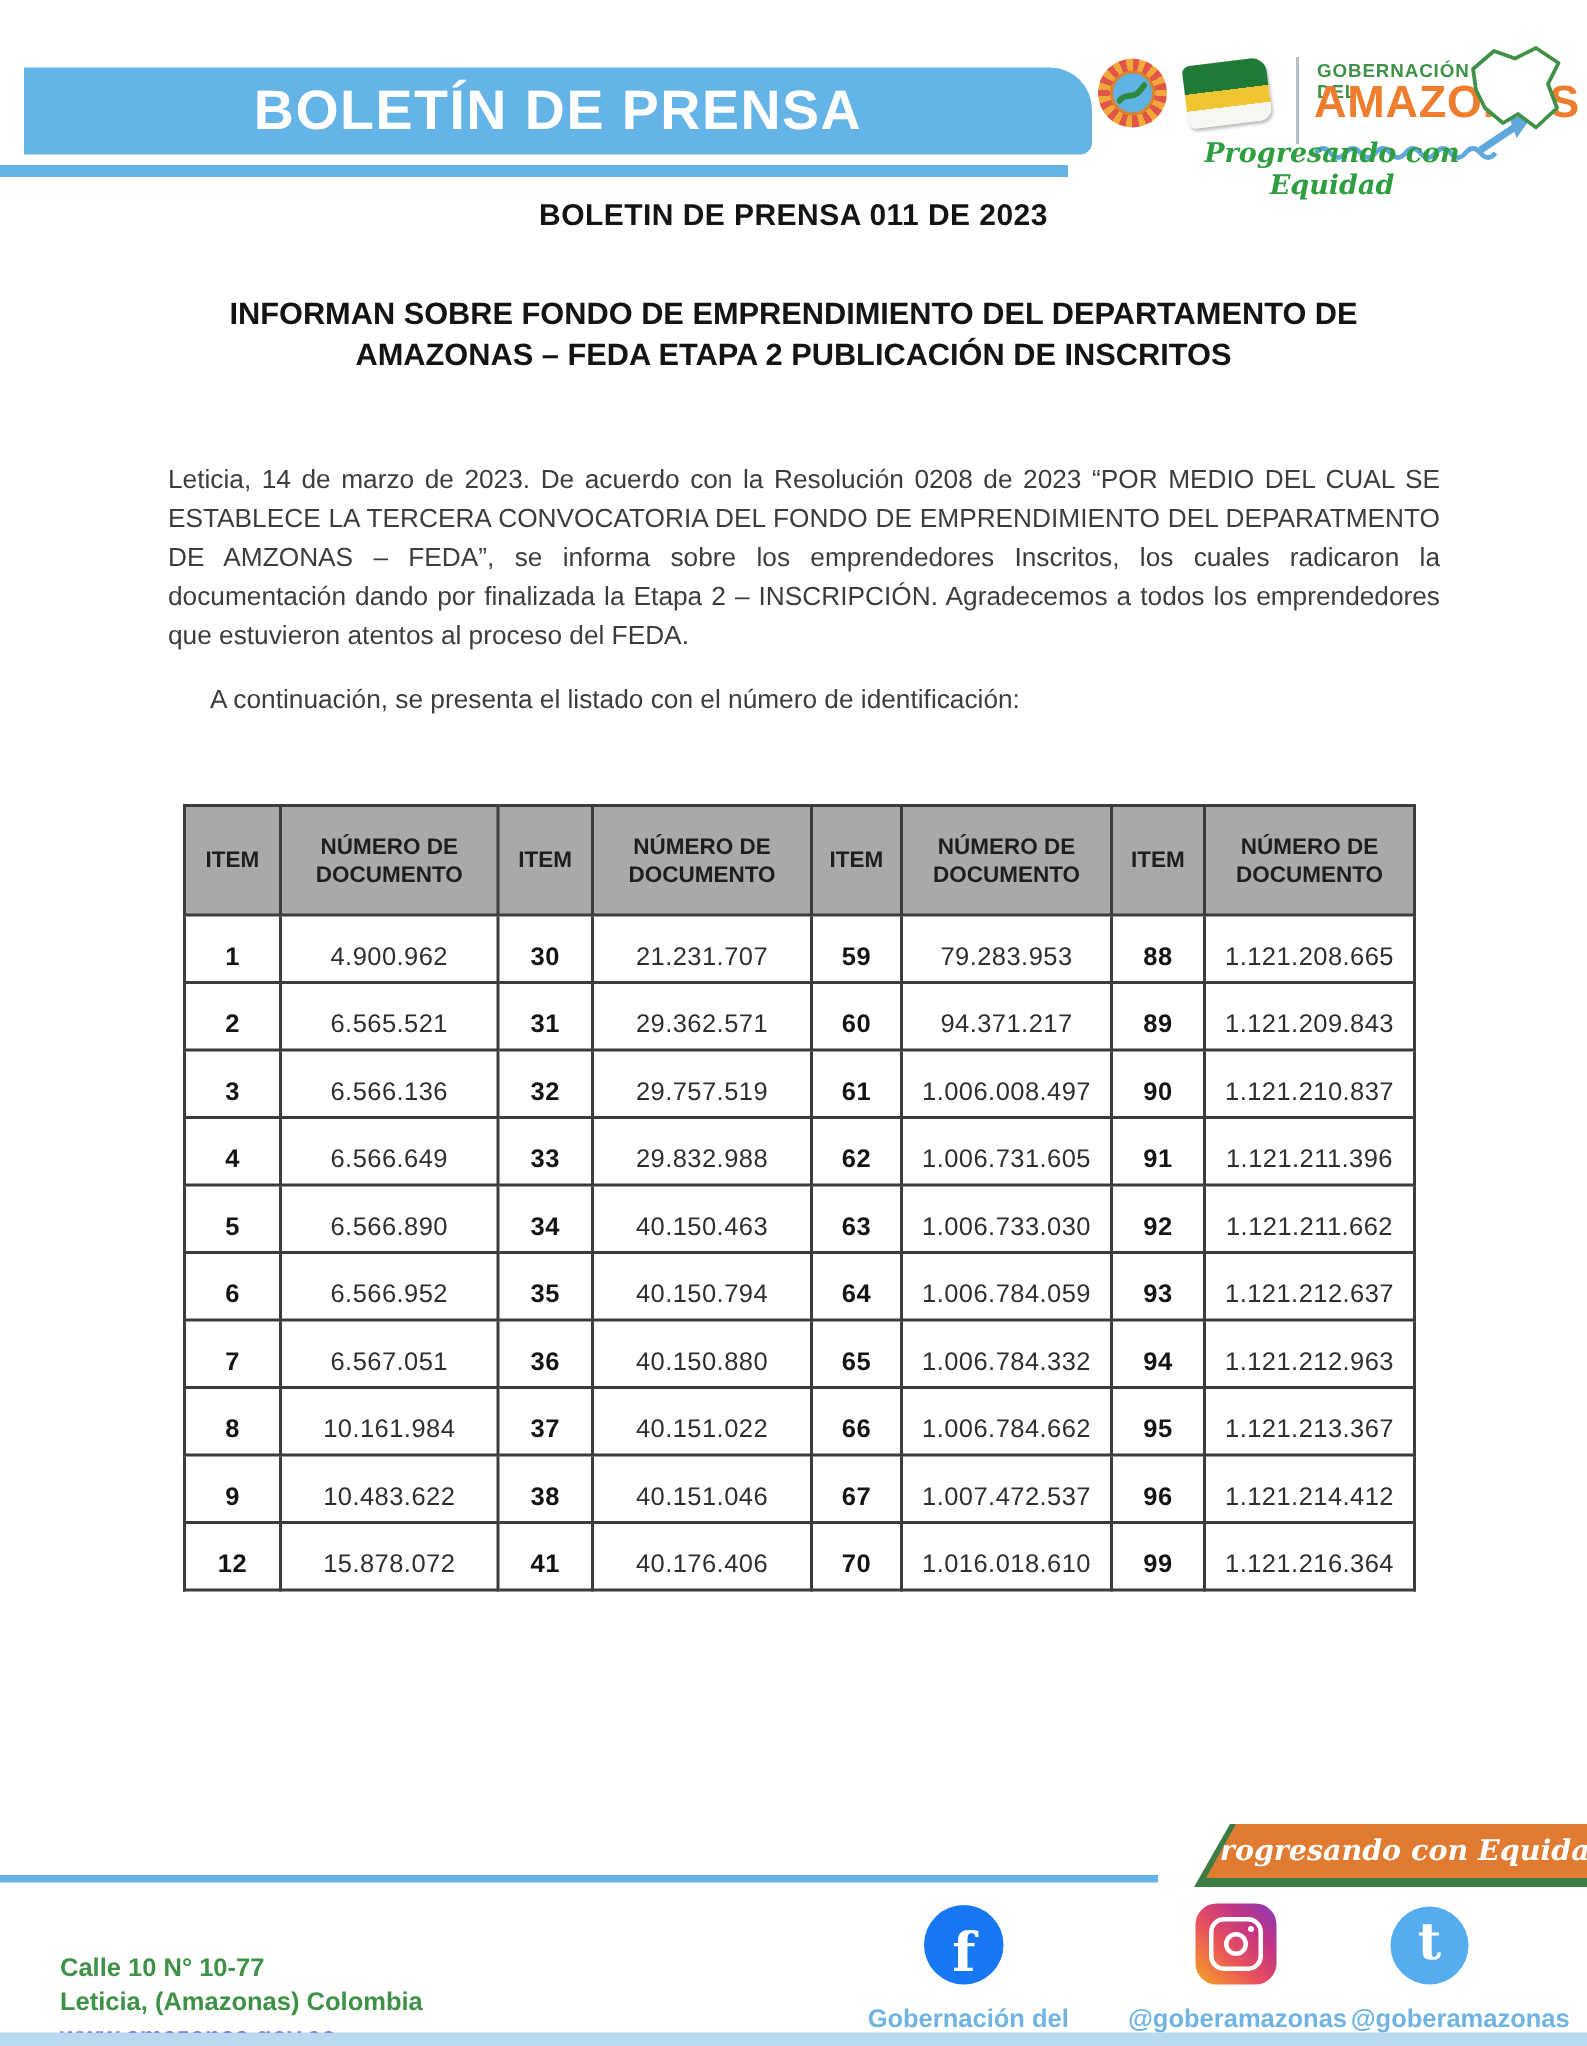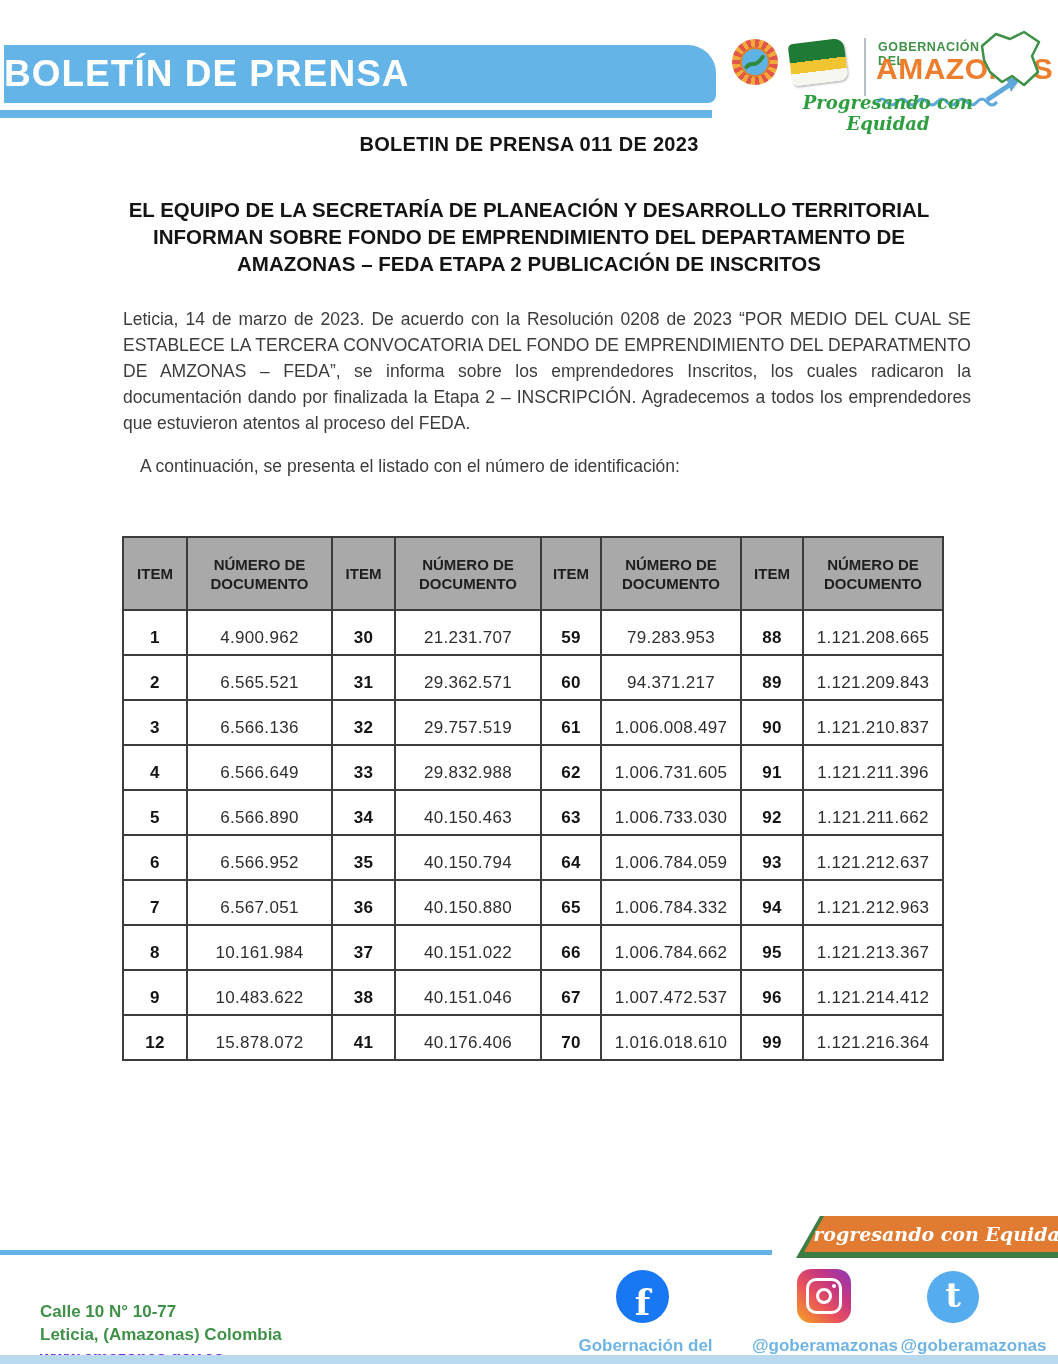--- a/index.html
+++ b/index.html
@@ -5,23 +5,23 @@
   * { margin:0; padding:0; box-sizing:border-box; }
   html,body { background:#ffffff; }
   .page {
     position:relative; width:1058px; height:1364px; margin:0 auto;
     background:#ffffff; overflow:hidden;
     font-family:"Liberation Sans", sans-serif; color:#222;
   }
 
   
   .banner {
-    position:absolute; top:45px; left:4px; width:712px; height:58px;
+    position:absolute; top:45px; left:16px; width:712px; height:58px;
     background:#64b4e7; border-top-right-radius:28px; border-bottom-right-radius:8px;
-    display:flex; align-items:center; 
+    display:flex; align-items:center; justify-content:center;
   }
   .banner-title { color:#fff; font-size:37px; font-weight:bold; letter-spacing:1px; }
   .banner-stripe { position:absolute; top:110px; left:0; width:712px; height:8px; background:#64b4e7; }
 
   
   .logo { position:absolute; top:30px; left:728px; width:318px; height:88px; }
   .sun {
     position:absolute; left:4px; top:9px; width:46px; height:46px; border-radius:50%;
     background:repeating-conic-gradient(#e25549 0deg 12deg, #f2a93b 12deg 24deg);
     display:flex; align-items:center; justify-content:center;
@@ -43,21 +43,21 @@
   .map-svg { position:absolute; left:246px; top:0px; }
   .logo-tagline {
     position:absolute; left:52px; top:62px; width:216px; text-align:center;
     font-family:"DejaVu Serif", serif; font-style:italic; font-weight:bold;
     color:#2f9e41; font-size:18px;
   }
 
   
   .bulletin-no { position:absolute; top:133px; left:0; width:1058px; text-align:center; font-size:20px; font-weight:bold; color:#141414; letter-spacing:.3px; }
   .doc-title { position:absolute; top:196px; left:109px; width:840px; text-align:center; font-weight:bold; font-size:20.5px; line-height:27px; color:#141414; }
-  .doc-body { position:absolute; top:306px; left:112px; width:848px; font-size:17.5px; line-height:26px; text-align:justify; color:#3c3c3c;margin-left:11px; }
+  .doc-body { position:absolute; top:306px; left:112px; width:848px; font-size:17.5px; line-height:26px; text-align:justify; color:#3c3c3c; }
   .list-intro { position:absolute; top:456px; left:112px; font-size:17.5px; color:#3c3c3c;margin-left:28px; }
 
   
   .doc-table { position:absolute; top:511px; left:122px; border-collapse:collapse; table-layout:fixed;margin-top:25px; }
   .doc-table th {
     background:#a9a9a9; border:2px solid #3c3c3c; font-size:15px; font-weight:bold;
     color:#1e1e1e; height:73px; text-align:center; vertical-align:middle; padding:0 6px; line-height:19px;
   }
   .doc-table td {
     border:2px solid #3c3c3c; height:45px; vertical-align:bottom; text-align:center;
@@ -136,21 +136,20 @@
     </svg>
     <svg class="map-svg" width="68" height="58" viewBox="0 0 68 58">
       <path d="M8,16 L22,4 L36,9 L50,2 L65,12 L58,26 L64,42 L50,55 L38,46 L28,52 L16,42 L10,30 Z" fill="#ffffff" stroke="#3f9147" stroke-width="2.5" stroke-linejoin="round"></path>
     </svg>
     <div class="logo-tagline">Progresando con Equidad</div>
   </div>
 
   <div class="bulletin-no">BOLETIN DE PRENSA 011 DE 2023</div>
 
   <div class="doc-title">
-    <div>EL EQUIPO DE LA SECRETARÍA DE PLANEACIÓN Y DESARROLLO TERRITORIAL</div>
     <div>INFORMAN SOBRE FONDO DE EMPRENDIMIENTO DEL DEPARTAMENTO DE</div>
     <div>AMAZONAS – FEDA ETAPA 2 PUBLICACIÓN DE INSCRITOS</div>
   </div>
 
   <div class="doc-body">Leticia, 14 de marzo de 2023. De acuerdo con la Resolución 0208 de 2023 “POR MEDIO DEL CUAL SE ESTABLECE LA TERCERA CONVOCATORIA DEL FONDO DE EMPRENDIMIENTO DEL DEPARATMENTO DE AMZONAS – FEDA”, se informa sobre los emprendedores Inscritos, los cuales radicaron la documentación dando por finalizada la Etapa 2 – INSCRIPCIÓN. Agradecemos a todos los emprendedores que estuvieron atentos al proceso del FEDA.</div>
 
   <div class="list-intro">A continuación, se presenta el listado con el número de identificación:</div>
 
   <table class="doc-table">
     <colgroup>

